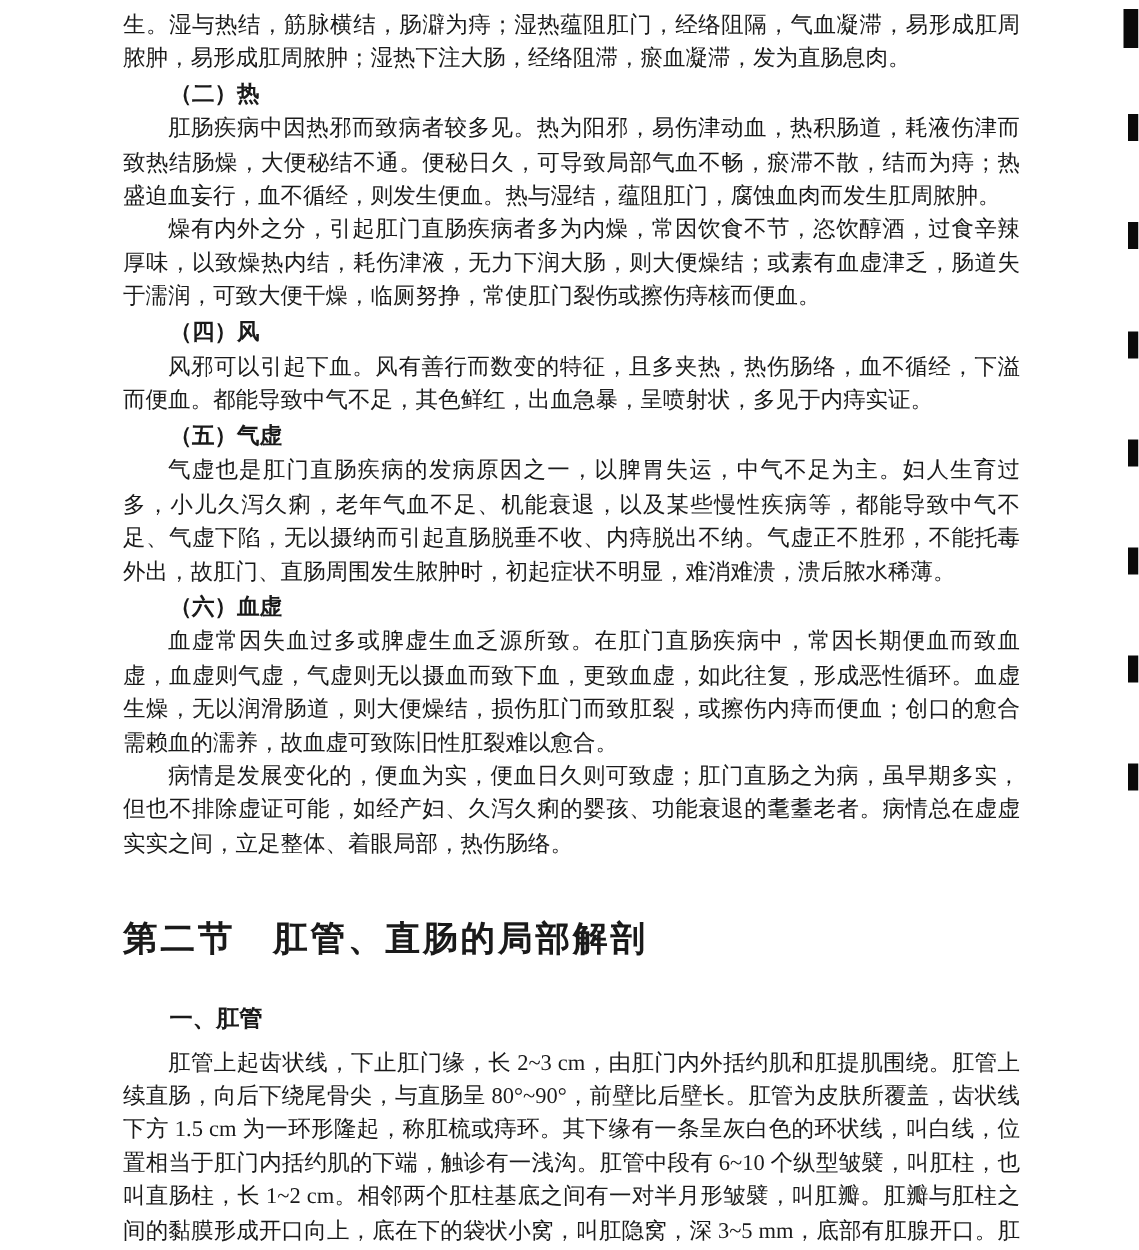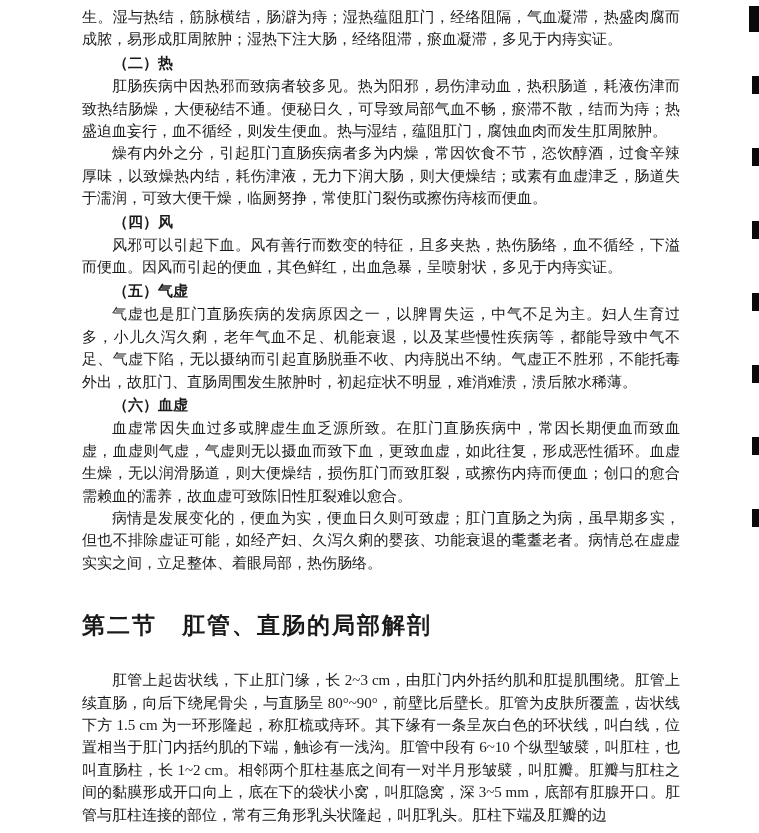--- a/index.html
+++ b/index.html
@@ -55,32 +55,33 @@
     position: absolute;
     right: 0;
     background: #0a0a0a;
   }
 </style>
 </head>
 <body>
 
 <div class="page">
   <div class="content">
-    <p class="body-text no-indent">生。湿与热结，筋脉横结，肠澼为痔；湿热蕴阻肛门，经络阻隔，气血凝滞，热盛肉腐而成脓，易形成肛周脓肿；湿热下注大肠，经络阻滞，瘀血凝滞，多见于内痔实证。</p>
+    <p class="body-text no-indent">生。湿与热结，筋脉横结，肠澼为痔；湿热蕴阻肛门，经络阻隔，气血凝滞，易形成肛周脓肿，易形成肛周脓肿；湿热下注大肠，经络阻滞，瘀血凝滞，发为直肠息肉。</p>
     <h4 class="sub-heading">（二）热</h4>
     <p class="body-text">肛肠疾病中因热邪而致病者较多见。热为阳邪，易伤津动血，热积肠道，耗液伤津而致热结肠燥，大便秘结不通。便秘日久，可导致局部气血不畅，瘀滞不散，结而为痔；热盛迫血妄行，血不循经，则发生便血。热与湿结，蕴阻肛门，腐蚀血肉而发生肛周脓肿。</p>
     <p class="body-text">燥有内外之分，引起肛门直肠疾病者多为内燥，常因饮食不节，恣饮醇酒，过食辛辣厚味，以致燥热内结，耗伤津液，无力下润大肠，则大便燥结；或素有血虚津乏，肠道失于濡润，可致大便干燥，临厕努挣，常使肛门裂伤或擦伤痔核而便血。</p>
     <h4 class="sub-heading">（四）风</h4>
-    <p class="body-text">风邪可以引起下血。风有善行而数变的特征，且多夹热，热伤肠络，血不循经，下溢而便血。因风而引起的便血，其色鲜红，出血急暴，呈喷射状，多见于内痔实证。</p>
+    <p class="body-text">风邪可以引起下血。风有善行而数变的特征，且多夹热，热伤肠络，血不循经，下溢而便血。都能导致中气不足，其色鲜红，出血急暴，呈喷射状，多见于内痔实证。</p>
     <h4 class="sub-heading">（五）气虚</h4>
     <p class="body-text">气虚也是肛门直肠疾病的发病原因之一，以脾胃失运，中气不足为主。妇人生育过多，小儿久泻久痢，老年气血不足、机能衰退，以及某些慢性疾病等，都能导致中气不足、气虚下陷，无以摄纳而引起直肠脱垂不收、内痔脱出不纳。气虚正不胜邪，不能托毒外出，故肛门、直肠周围发生脓肿时，初起症状不明显，难消难溃，溃后脓水稀薄。</p>
     <h4 class="sub-heading">（六）血虚</h4>
     <p class="body-text">血虚常因失血过多或脾虚生血乏源所致。在肛门直肠疾病中，常因长期便血而致血虚，血虚则气虚，气虚则无以摄血而致下血，更致血虚，如此往复，形成恶性循环。血虚生燥，无以润滑肠道，则大便燥结，损伤肛门而致肛裂，或擦伤内痔而便血；创口的愈合需赖血的濡养，故血虚可致陈旧性肛裂难以愈合。</p>
     <p class="body-text">病情是发展变化的，便血为实，便血日久则可致虚；肛门直肠之为病，虽早期多实，但也不排除虚证可能，如经产妇、久泻久痢的婴孩、功能衰退的耄耋老者。病情总在虚虚实实之间，立足整体、着眼局部，热伤肠络。</p>
     <h1 class="section-title">第二节　肛管、直肠的局部解剖</h1>
+    <h3 class="subsection-title">一、肛管</h3>
     <p class="body-text">肛管上起齿状线，下止肛门缘，长 2~3 cm，由肛门内外括约肌和肛提肌围绕。肛管上续直肠，向后下绕尾骨尖，与直肠呈 80°~90°，前壁比后壁长。肛管为皮肤所覆盖，齿状线下方 1.5 cm 为一环形隆起，称肛梳或痔环。其下缘有一条呈灰白色的环状线，叫白线，位置相当于肛门内括约肌的下端，触诊有一浅沟。肛管中段有 6~10 个纵型皱襞，叫肛柱，也叫直肠柱，长 1~2 cm。相邻两个肛柱基底之间有一对半月形皱襞，叫肛瓣。肛瓣与肛柱之间的黏膜形成开口向上，底在下的袋状小窝，叫肛隐窝，深 3~5 mm，底部有肛腺开口。肛管与肛柱连接的部位，常有三角形乳头状隆起，叫肛乳头。肛柱下端及肛瓣的边</p>
   </div>
 
   <div>
     <div class="edge-tab" style="top:6px;height:26px;width:10px;"></div>
     <div class="edge-tab" style="top:76px;height:18px;width:7px;"></div>
     <div class="edge-tab" style="top:148px;height:18px;width:7px;"></div>
     <div class="edge-tab" style="top:221px;height:18px;width:7px;"></div>
     <div class="edge-tab" style="top:293px;height:18px;width:7px;"></div>
     <div class="edge-tab" style="top:365px;height:18px;width:7px;"></div>

